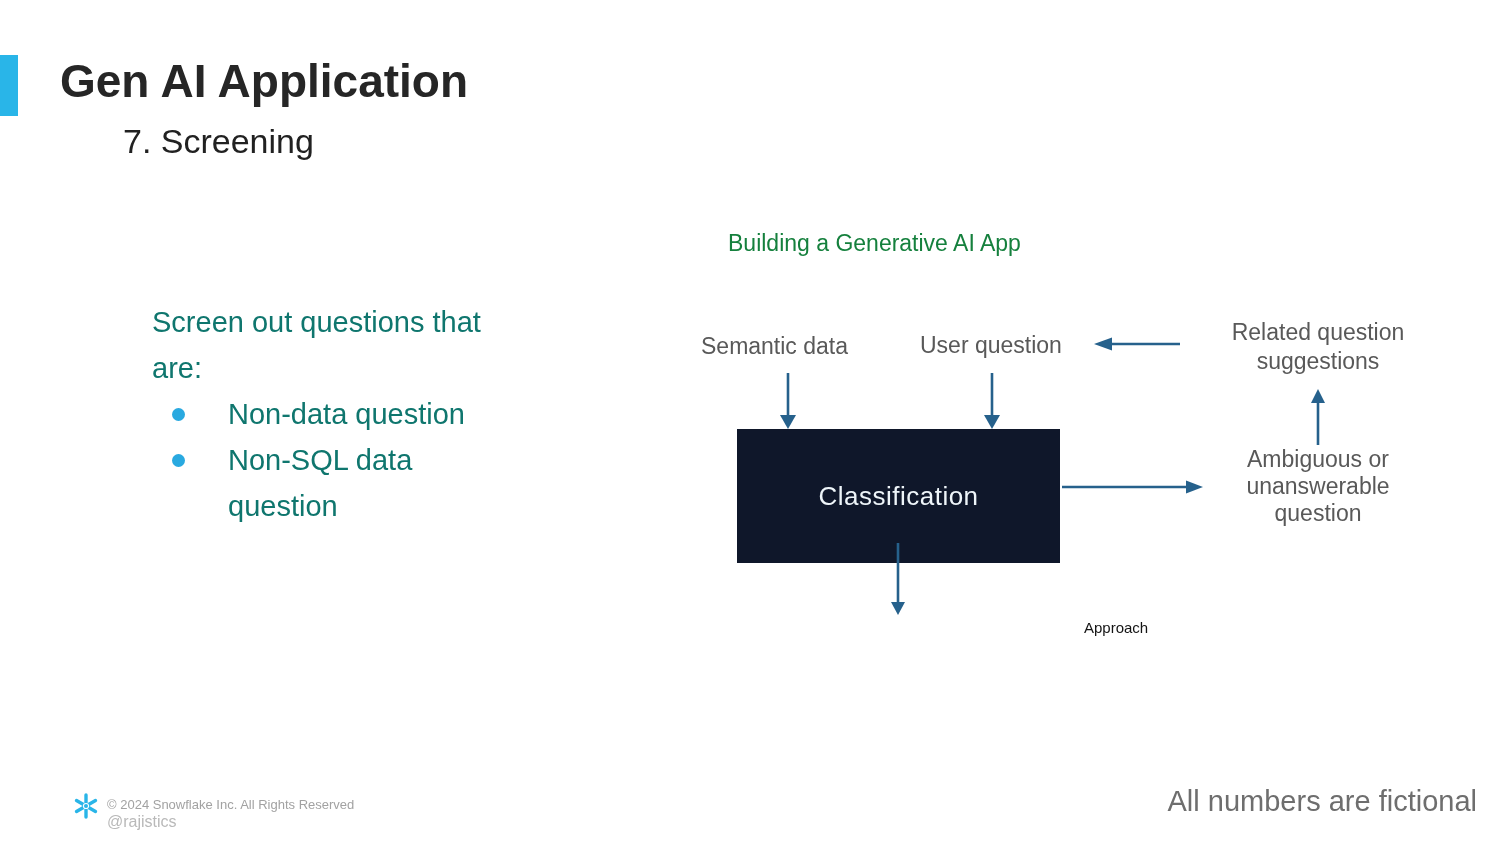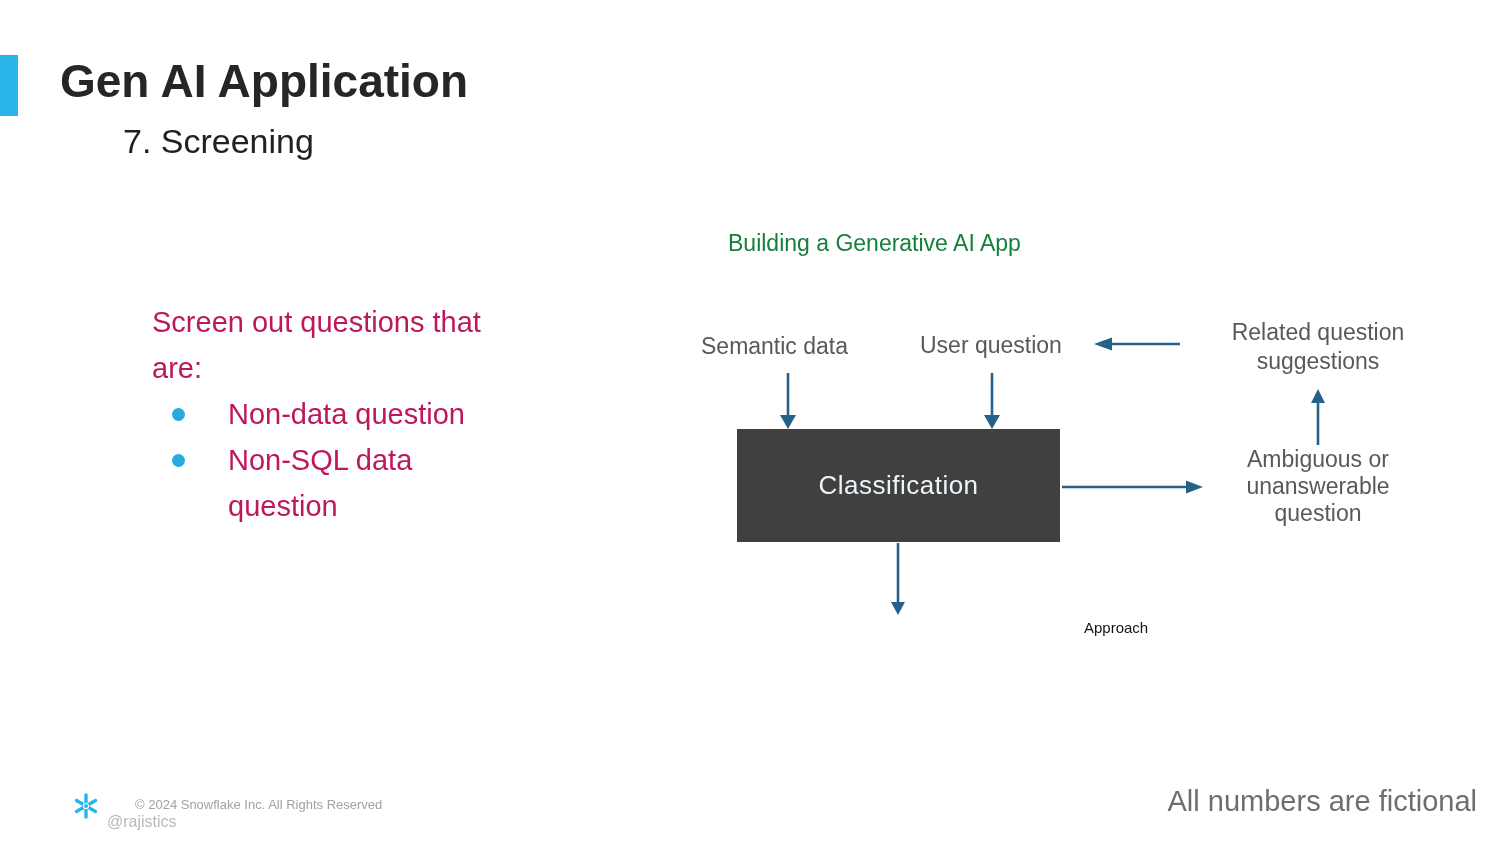--- a/index.html
+++ b/index.html
@@ -19,21 +19,21 @@
   .title {
     position: absolute; left: 60px; top: 55px;
     font-size: 46px; font-weight: 700; color: #262626; line-height: 1.15; letter-spacing: 0;
   }
   .subtitle {
     position: absolute; left: 123px; top: 122px;
     font-size: 34px; font-weight: 400; color: #212121; line-height: 1.15;
   }
 
   
-  .body-text { position: absolute; left: 152px; top: 299px; width: 420px; color: #be185d; }
+  .body-text { position: absolute; left: 152px; top: 299px; width: 420px; color: #0f766e; }
   .intro { font-size: 29px; line-height: 46px; }
   .intro-line { display: block; }
   .bullets { list-style: none; }
   .bullets li { display: flex; align-items: flex-start; line-height: 46px; }
   .dot {
     flex: 0 0 auto; width: 13px; height: 13px; border-radius: 50%;
     background: #29A9E0; margin: 17px 43px 0 20px;
   }
   .bullet-label { display: block; width: 280px; font-size: 29px; line-height: 46px; }
 
@@ -42,31 +42,31 @@
     position: absolute; left: 728px; top: 230px;
     font-size: 23px; color: #15803d; line-height: 1.2;
   }
   .node-label { position: absolute; font-size: 23px; color: #595959; line-height: 1.2; }
   .lbl-semantic { left: 701px; top: 333px; }
   .lbl-user { left: 920px; top: 332px; }
   .lbl-related { left: 1222px; top: 318px; width: 192px; text-align: center; line-height: 29px; }
   .lbl-ambiguous { left: 1240px; top: 446px; width: 156px; text-align: center; line-height: 27px; }
   .lbl-line { display: block; }
   .classification-box {
-    position: absolute; left: 737px; top: 429px; width: 323px; height: 113px;
-    background: #404040;
+    position: absolute; left: 737px; top: 429px; width: 323px; height: 134px;
+    background: #0f172a;
     display: flex; align-items: center; justify-content: center;
   }
   .classification-label { font-size: 26px; color: #eef5f9; letter-spacing: 0.5px; }
   .approach-label { position: absolute; left: 1084px; top: 619px; font-size: 15px; color: #141414; }
   .arrows-overlay { position: absolute; left: 0; top: 0; width: 1500px; height: 844px; pointer-events: none; }
 
   
   .footer-logo { position: absolute; left: 72px; top: 792px; width: 28px; height: 28px; }
-  .footer-copyright { position: absolute; left: 107px; top: 797px; font-size: 13px; color: #a2a2a2; margin-left: 28px; }
+  .footer-copyright { position: absolute; left: 107px; top: 797px; font-size: 13px; color: #a2a2a2; }
   .footer-handle { position: absolute; left: 107px; top: 813px; font-size: 16px; color: #b9b9b9; }
   .footer-note { position: absolute; right: 23px; top: 785px; font-size: 29px; color: #6e6e6e; }
 </style>
 </head>
 <body>
 
 <div class="slide">
 
   <div class="accent-bar"></div>
   <h1 class="title">Gen AI Application</h1>

